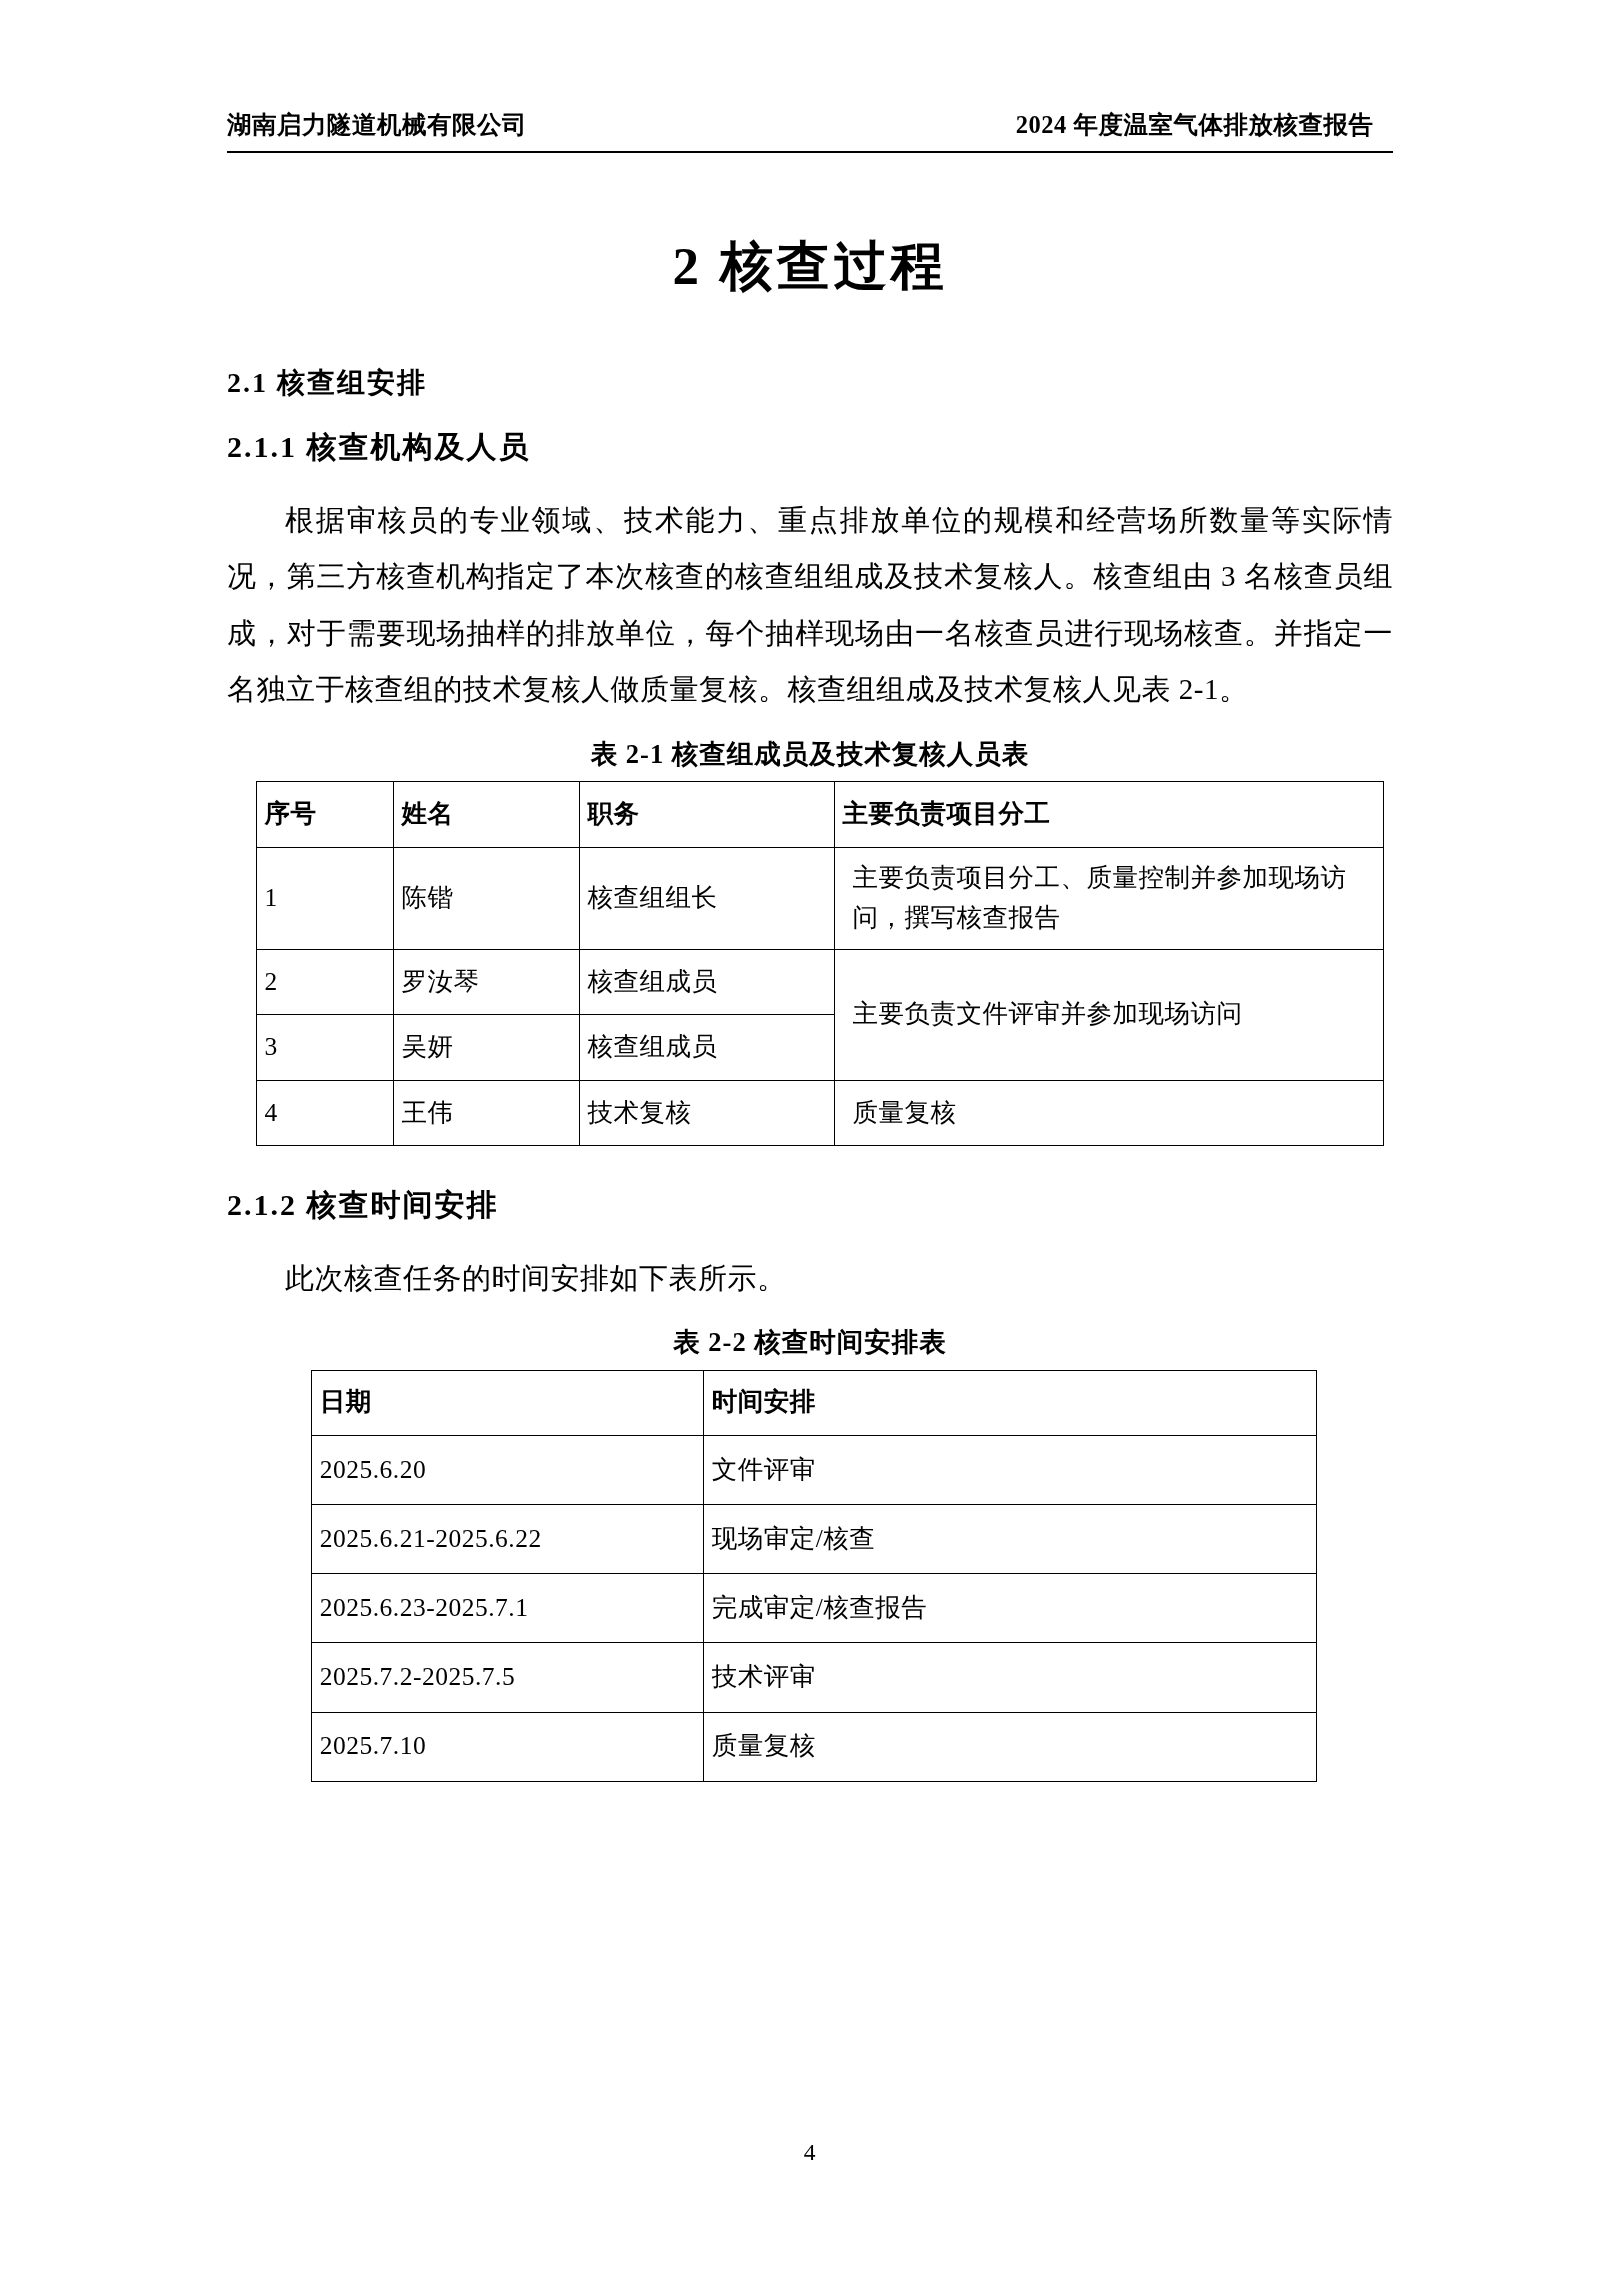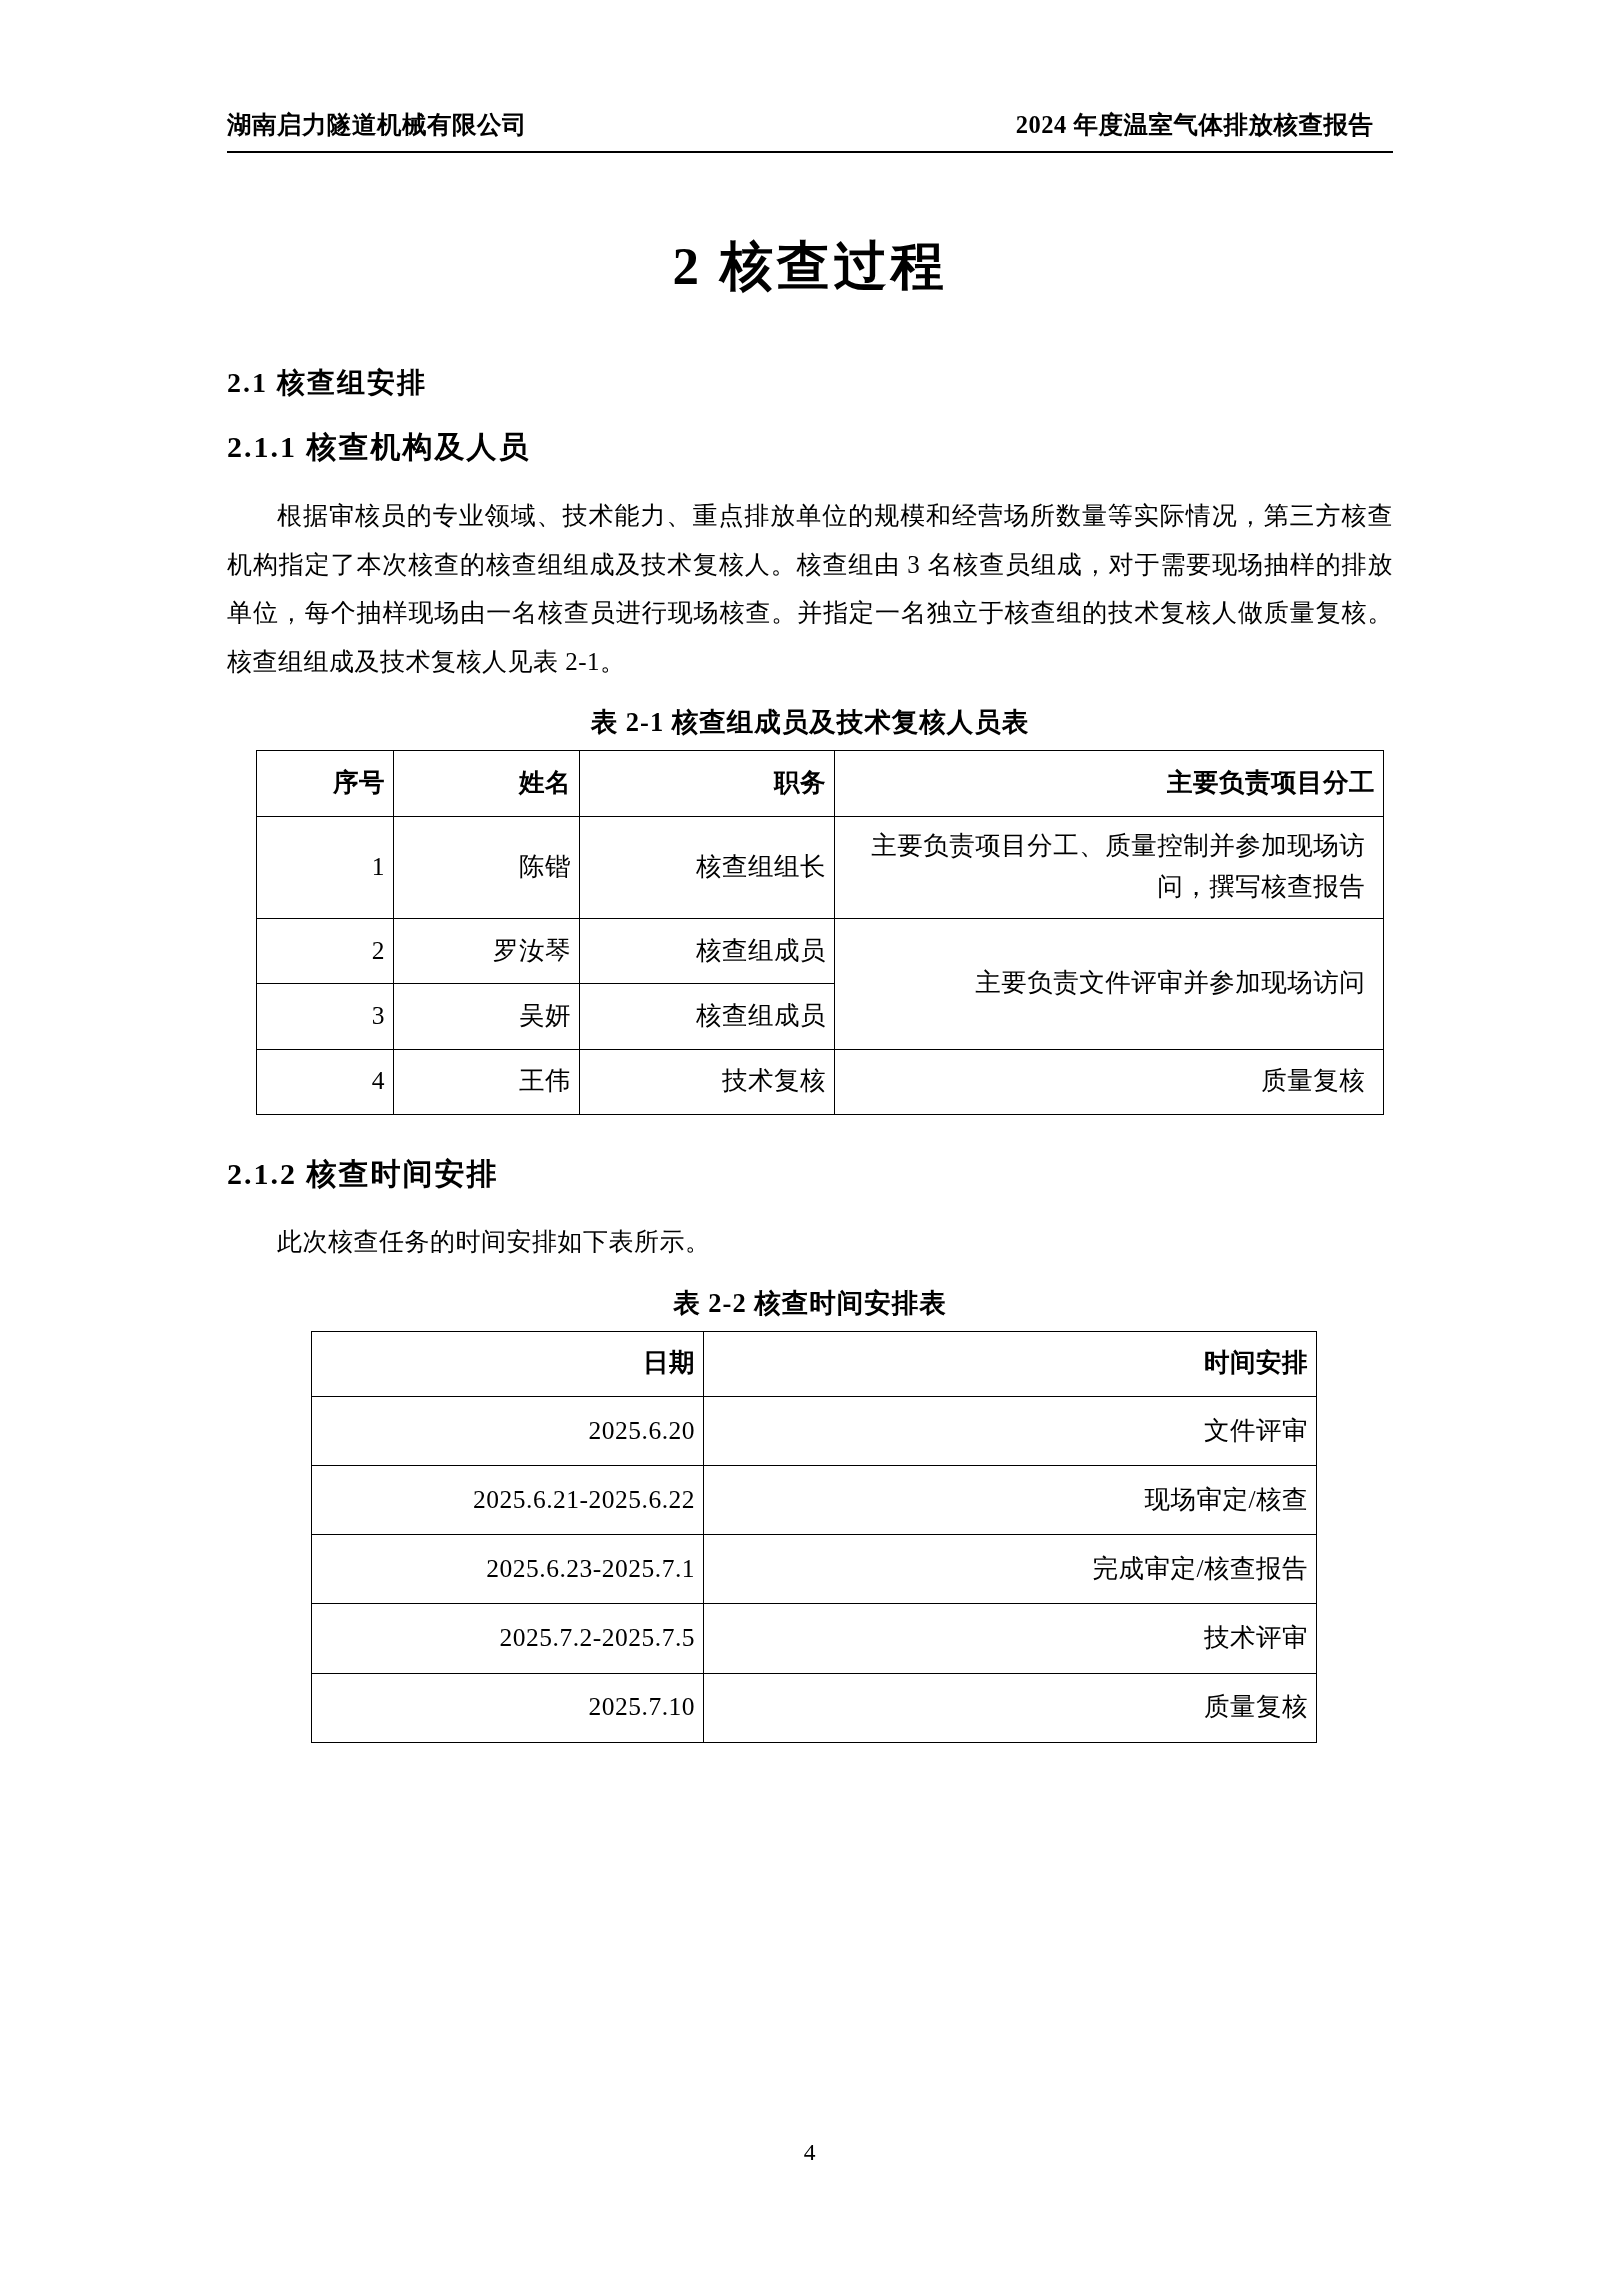--- a/index.html
+++ b/index.html
@@ -56,21 +56,21 @@
   h3.subsec {
     font-size: 30px;
     font-weight: bold;
     margin: 0 0 23.5px 0;
     letter-spacing: 2px;
   }
   h3.subsec.spaced-top { margin-top: 39px; }
 
   
   p.body {
-    font-size: 25px;
+    font-size: 29px;
     line-height: 1.95;
     margin: 0 0 17.6px 0;
     text-align: justify;
     text-indent: 2em;
     letter-spacing: 0.5px;
   }
 
   
   .tbl-caption {
     font-size: 26.5px;
@@ -82,21 +82,21 @@
 
   
   table.doc-table {
     border-collapse: collapse;
     width: 1127px;
     margin: 0 auto;
     table-layout: fixed;
   }
   table.doc-table td, table.doc-table th {
     border: 1.6px solid #000;
-    text-align: right;
+    text-align: left;
     vertical-align: middle;
     font-size: 25.5px;
     padding: 11.8px 7.8px;
     letter-spacing: 0.5px;
     line-height: 1.6;
   }
   table.doc-table th {
     font-weight: bold;
   }
   

